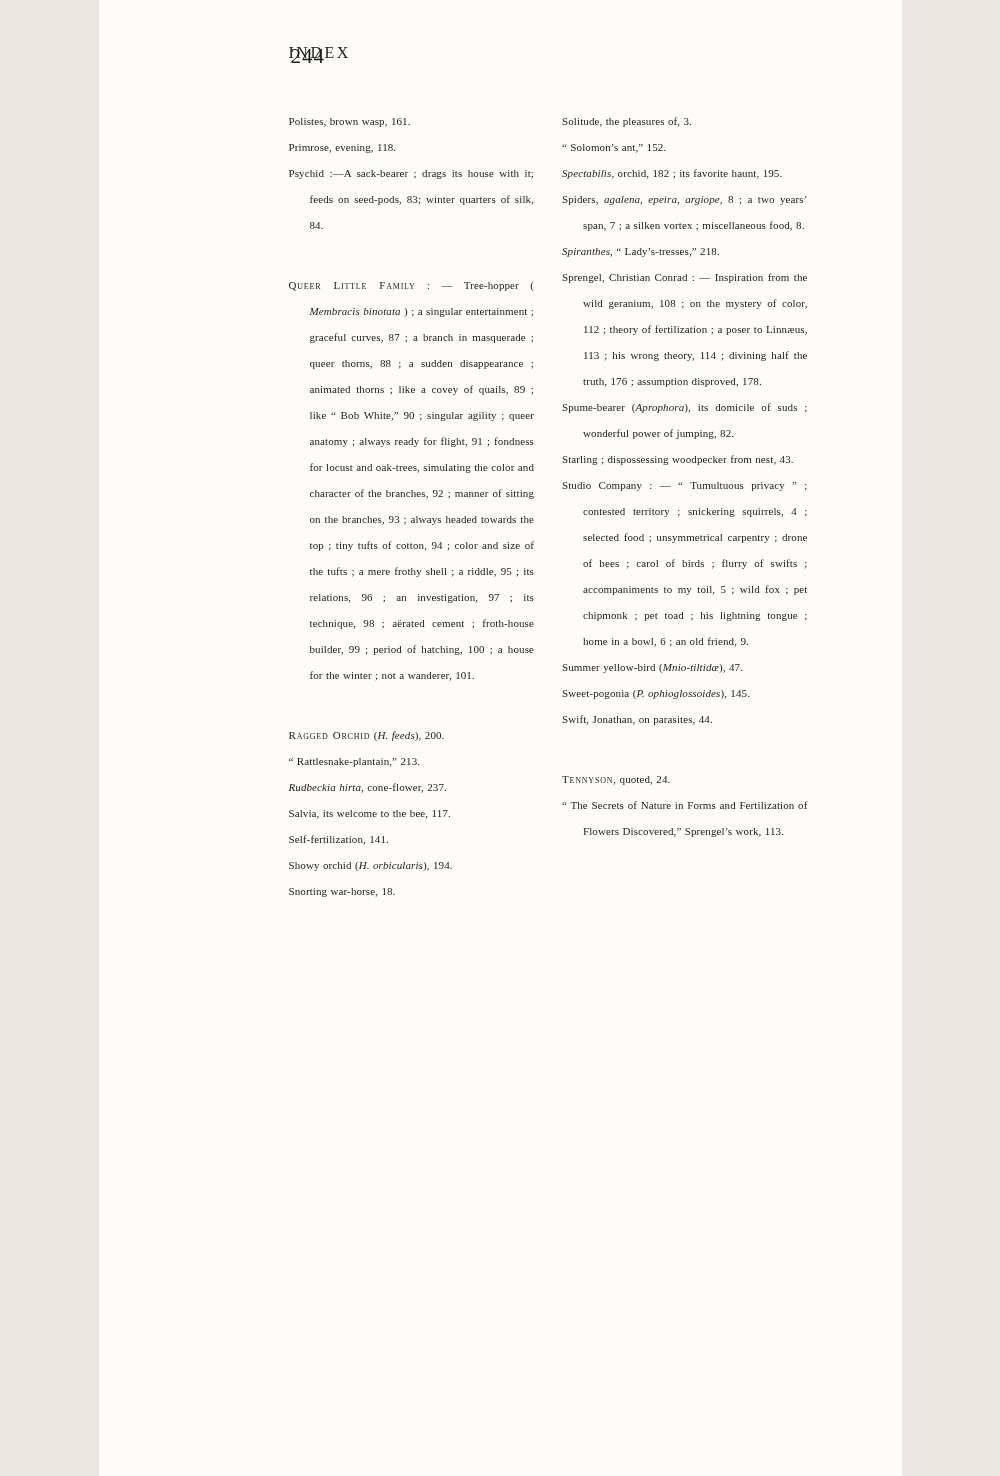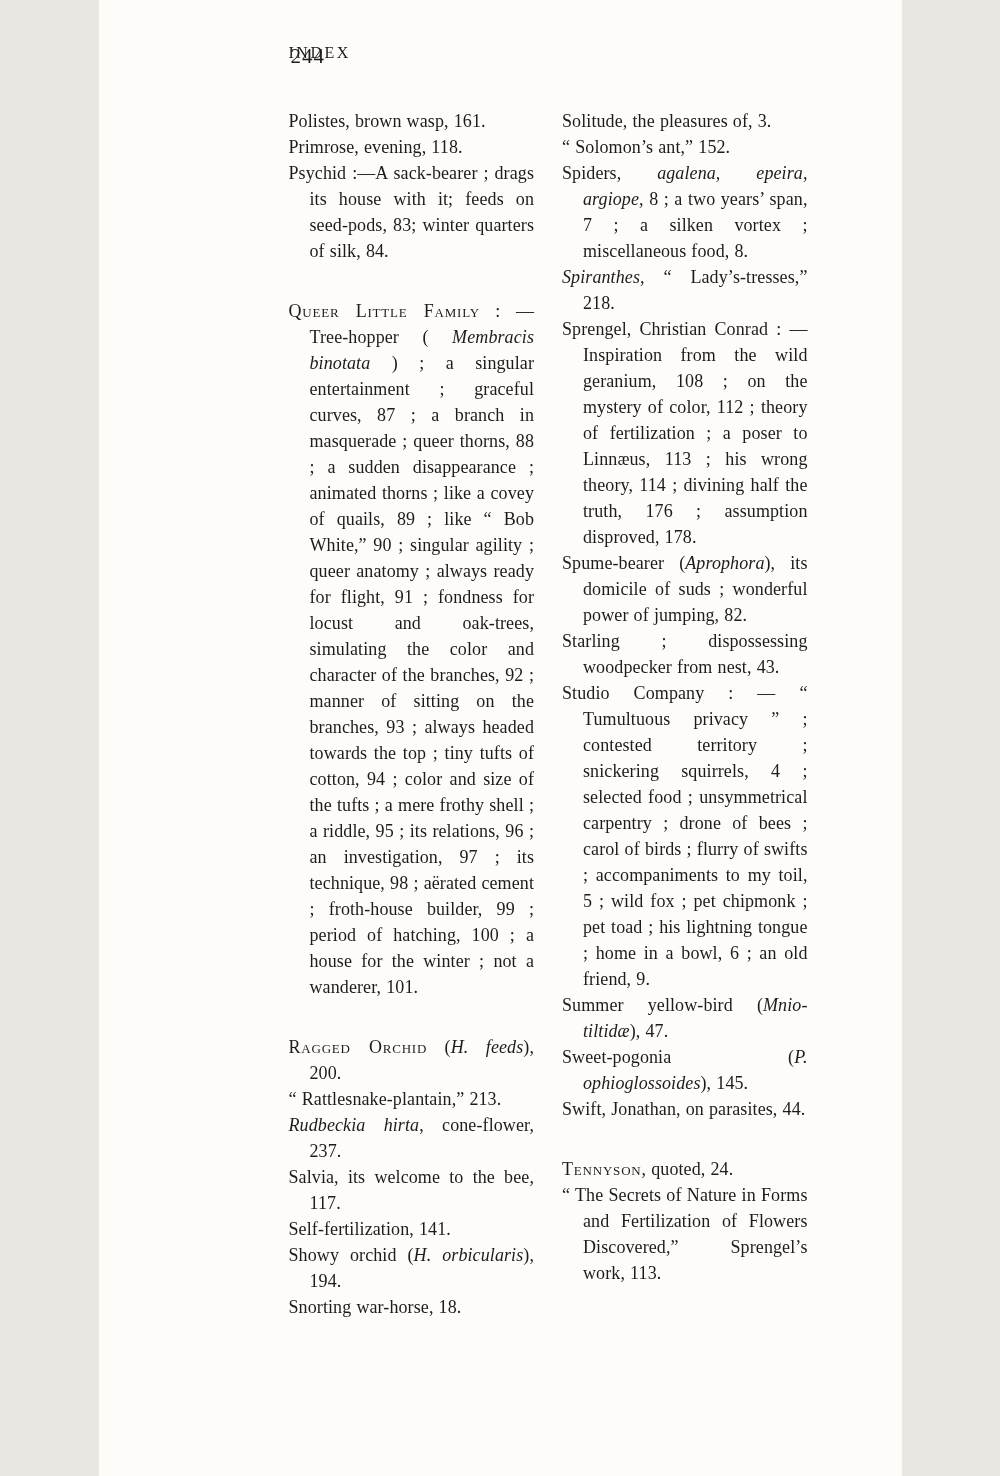--- a/index.html
+++ b/index.html
@@ -42,21 +42,21 @@
     display: flex;
     gap: 28px;
     margin-top: 30px;
   }
   .col {
     flex: 1 1 0;
     min-width: 0;
   }
   .entry {
     margin: 0;
-    font-size: 18px;
+    font-size: 11px;
     line-height: 26px;
     text-align: justify;
     padding-left: 21px;
     text-indent: -21px;
     letter-spacing: 0.1px;
     word-spacing: 0.5px;
   }
   .entry.gap {
     margin-top: 34px;
   }
@@ -81,20 +81,21 @@
         <p class="entry"><span>“ Rattlesnake-plantain,” 213.</span></p>
         <p class="entry"><span class="it">Rudbeckia hirta</span><span>, cone-flower, 237.</span></p>
         <p class="entry"><span>Salvia, its welcome to the bee, 117.</span></p>
         <p class="entry"><span>Self-fertilization, 141.</span></p>
         <p class="entry"><span>Showy orchid (</span><span class="it">H. orbicularis</span><span>), 194.</span></p>
         <p class="entry"><span>Snorting war-horse, 18.</span></p>
       </div>
     <div class="col">
         <p class="entry"><span>Solitude, the pleasures of, 3.</span></p>
         <p class="entry"><span>“ Solomon’s ant,” 152.</span></p>
+        <p class="entry"><span class="it">Spectabilis</span><span>, orchid, 182 ; its favorite haunt, 195.</span></p>
         <p class="entry"><span>Spiders, </span><span class="it">agalena, epeira, argiope</span><span>, 8 ; a two years’ span, 7 ; a silken vortex ; miscellaneous food, 8.</span></p>
         <p class="entry"><span class="it">Spiranthes</span><span>, “ Lady’s-tresses,” 218.</span></p>
         <p class="entry"><span>Sprengel, Christian Conrad : — Inspiration from the wild geranium, 108 ; on the mystery of color, 112 ; theory of fertilization ; a poser to Linnæus, 113 ; his wrong theory, 114 ; divining half the truth, 176 ; assumption disproved, 178.</span></p>
         <p class="entry"><span>Spume-bearer (</span><span class="it">Aprophora</span><span>), its domicile of suds ; wonderful power of jumping, 82.</span></p>
         <p class="entry"><span>Starling ; dispossessing woodpecker from nest, 43.</span></p>
         <p class="entry"><span>Studio Company : — “ Tumultuous privacy ” ;  contested territory ; snickering squirrels, 4 ; selected food ; unsymmetrical carpentry ; drone of bees ; carol of birds ; flurry of swifts ; accompaniments to my toil, 5 ; wild fox ; pet chipmonk ; pet toad ; his lightning tongue ; home in a bowl, 6 ; an old friend, 9.</span></p>
         <p class="entry"><span>Summer yellow-bird (</span><span class="it">Mnio-tiltidæ</span><span>), 47.</span></p>
         <p class="entry"><span>Sweet-pogonia (</span><span class="it">P. ophioglossoides</span><span>), 145.</span></p>
         <p class="entry"><span>Swift, Jonathan, on parasites, 44.</span></p>
         <p class="entry gap"><span class="sc">Tennyson</span><span>, quoted, 24.</span></p>

